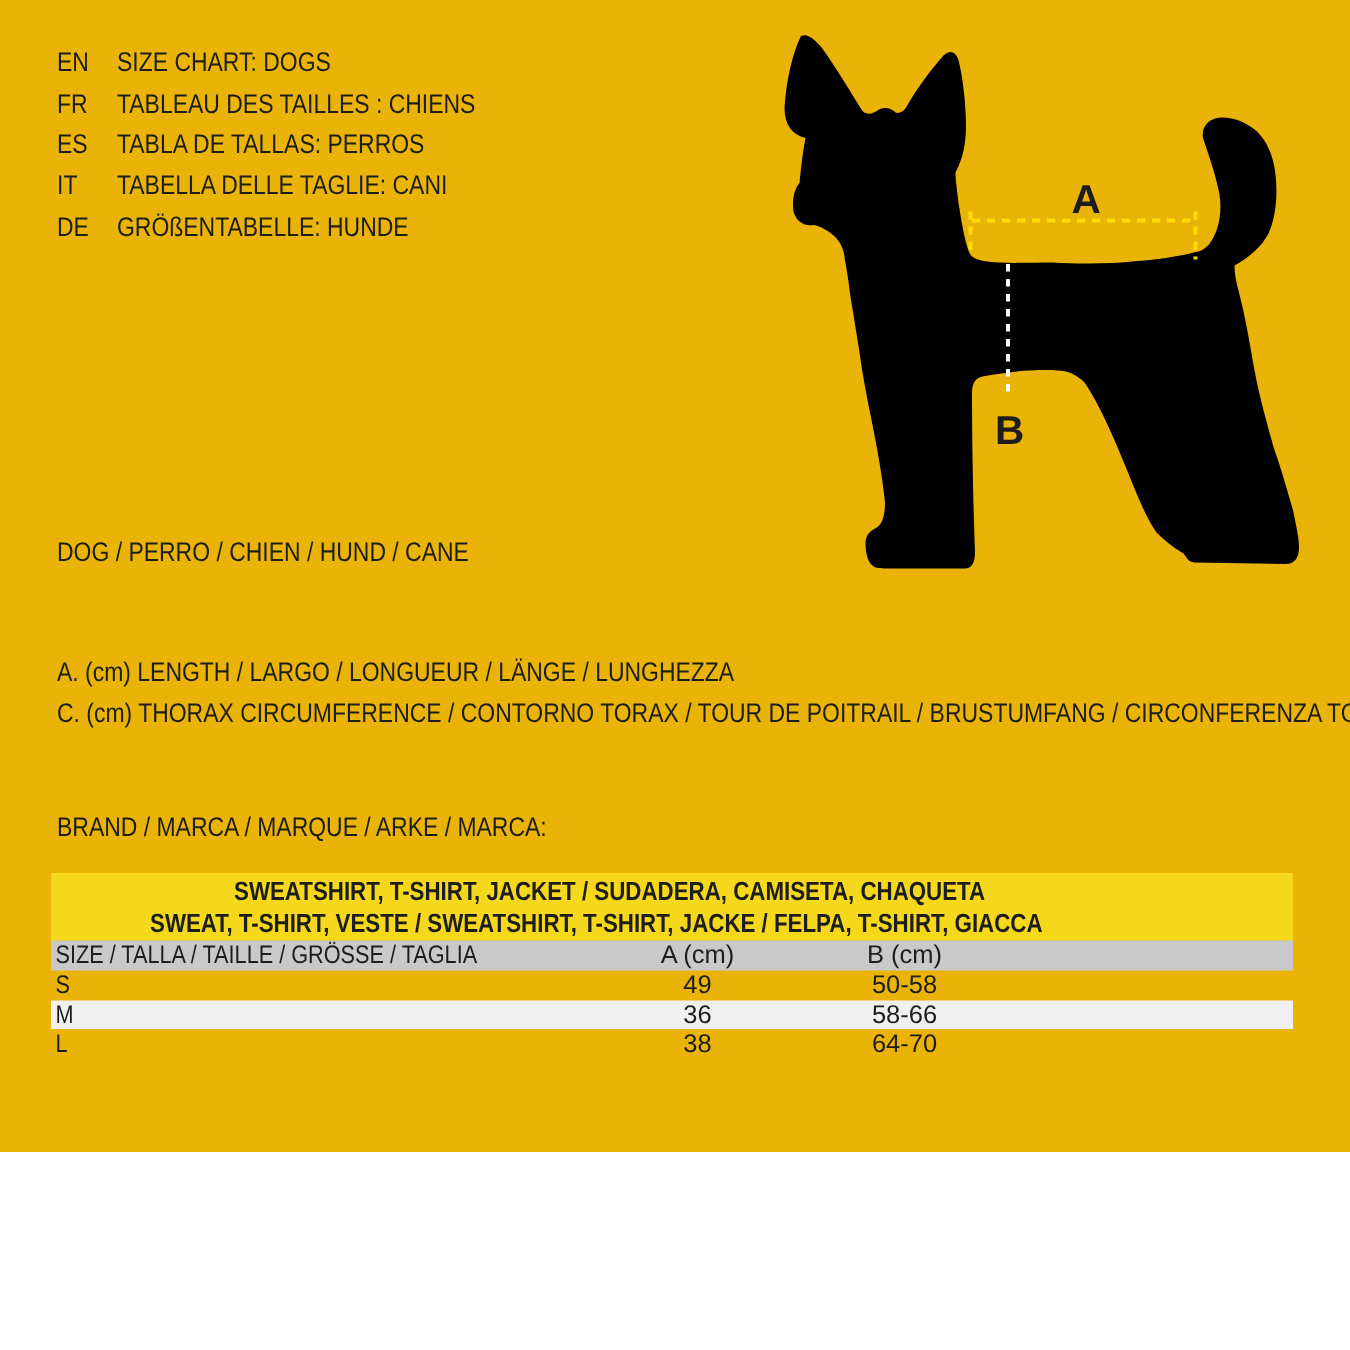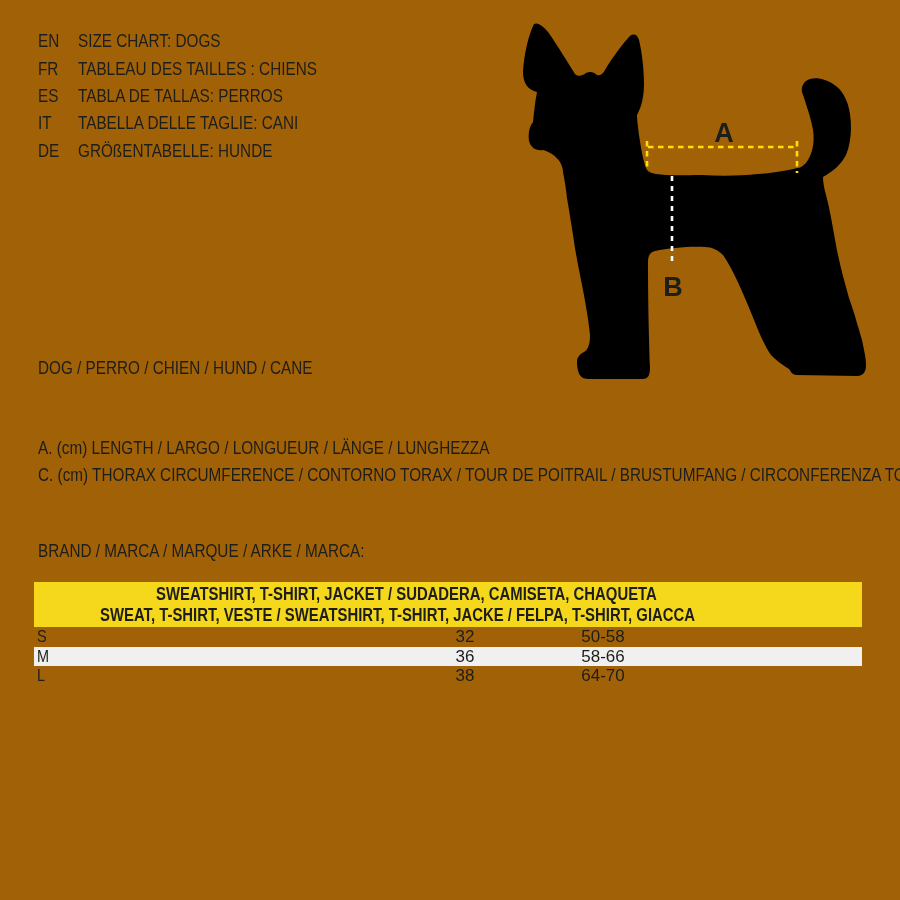--- a/index.html
+++ b/index.html
@@ -1,17 +1,17 @@
 <!DOCTYPE html>
 <html style="--text-color: #1d1d1b; --silhouette-color: #000000; --accent-yellow: #FFDE00; --dash-white: #ffffff; --table-header-bg: #F5D71B; --table-subheader-bg: #C9C9C9; --row-alt-bg: #F0F0F0;"><head>
 <meta charset="utf-8">
 <style>
   html,body{margin:0;padding:0;background:#fff;}
   .canvas{
-    position:relative;width:900px;height:900px;background:#a16207;overflow:hidden;
+    position:relative;width:900px;height:768px;background:#eab308;overflow:hidden;
     font-family:"Liberation Sans","DejaVu Sans",sans-serif;
     color:var(--text-color,#1d1d1b);
   }
   .cond{display:inline-block;transform:scaleX(0.85);transform-origin:0 50%;white-space:nowrap;}
   .txt{position:absolute;font-size:18px;line-height:18px;letter-spacing:0;}
   
   .lang-list{position:absolute;left:38px;top:28px;}
   .lang-row{display:flex;height:27.4px;align-items:center;font-size:18px;}
   .lang-code{display:inline-block;width:40px;flex:0 0 40px;}
   .lang-label{}
@@ -140,23 +140,28 @@
 
   <div class="txt" style="left:38px;top:542px;">
     <span class="cond">BRAND / MARCA / MARQUE / ARKE / MARCA:</span>
   </div>
 
   <div class="size-table">
     <div class="thead-yellow">
       <span class="yhl"><span class="cond">SWEATSHIRT, T-SHIRT, JACKET / SUDADERA, CAMISETA, CHAQUETA</span></span>
       <span class="yhl"><span class="cond">SWEAT, T-SHIRT, VESTE / SWEATSHIRT, T-SHIRT, JACKE / FELPA, T-SHIRT, GIACCA</span></span>
     </div>
+    <div class="thead-gray">
+      <span class="c-size"><span class="cond">SIZE / TALLA / TAILLE / GRÖSSE / TAGLIA</span></span>
+      <span class="c-a">A (cm)</span>
+      <span class="c-b">B (cm)</span>
+    </div>
     <div class="trow">
       <span class="c-size"><span class="cond">S</span></span>
-      <span class="c-a">32</span>
+      <span class="c-a">49</span>
       <span class="c-b">50-58</span>
     </div>
     <div class="trow row-alt">
       <span class="c-size"><span class="cond">M</span></span>
       <span class="c-a">36</span>
       <span class="c-b">58-66</span>
     </div>
     <div class="trow">
       <span class="c-size"><span class="cond">L</span></span>
       <span class="c-a">38</span>

